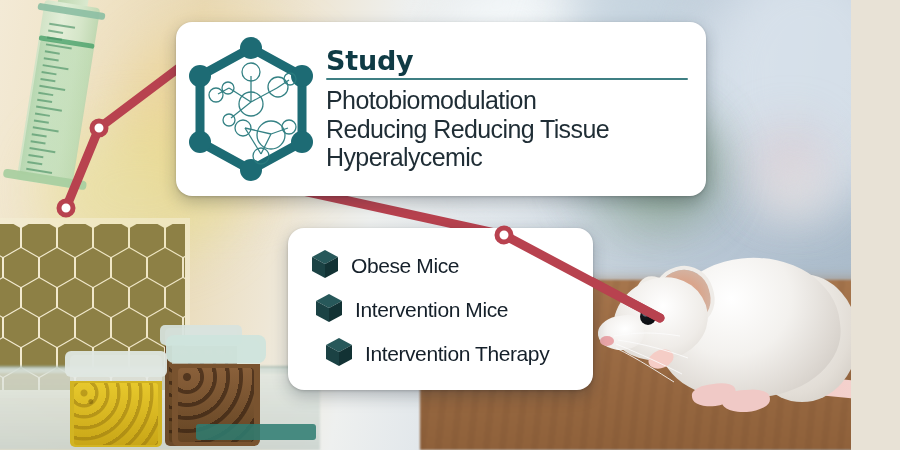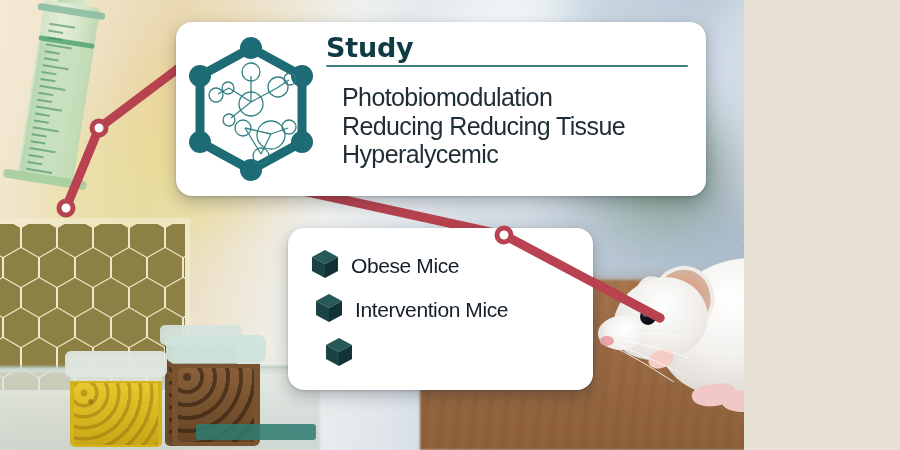--- a/index.html
+++ b/index.html
@@ -1,21 +1,21 @@
 <!DOCTYPE html>
 <html><head>
 <meta charset="utf-8">
 <style>
   html,body{margin:0;padding:0;}
   body{
     width:900px;height:450px;overflow:hidden;
     font-family:"DejaVu Sans", sans-serif;
     background:#e8e2d6;
   }
-  .stage{position:relative;width:744px;height:450px;overflow:hidden;}
+  .stage{position:relative;width:851px;height:450px;overflow:hidden;}
 
   
   .bg{position:absolute;inset:0;}
   .bg-base{
     position:absolute;inset:0;
     background:
       linear-gradient(100deg,
         #f3ead6 0%, #efe2c4 12%, #e9d9b4 22%,
         #eee6d4 34%, #eef0ef 44%,
         #dfe5ea 56%, #c9d4de 68%,
@@ -160,21 +160,21 @@
   .hexlogo{width:150px;height:100%;display:flex;align-items:center;justify-content:center;flex:0 0 150px;}
   .study-text{flex:1;padding-right:18px;}
   .study-title{
     font-family:"DejaVu Sans", sans-serif;
     font-weight:bold;font-size:27px;color:#0f3b45;letter-spacing:-.2px;
     margin:0 0 2px 0;line-height:1.1;
   }
   .study-rule{height:2px;background:#3f7f83;margin:2px 0 6px 0;border-radius:1px;}
   .study-sub{
     font-family:"Liberation Sans", sans-serif;
-    font-size:25px;line-height:1.14;color:#1f2d35;letter-spacing:-.6px;margin:16px;
+    font-size:25px;line-height:1.14;color:#1f2d35;letter-spacing:-.6px;margin:0;
     font-weight:400;
   }
 
   .list-inner{padding:16px 14px 14px 22px;height:100%;box-sizing:border-box;display:flex;flex-direction:column;justify-content:space-around;}
   .list-row{display:flex;align-items:center;gap:11px;}
   .list-row.r2{padding-left:4px;}
   .list-row.r3{padding-left:14px;}
   .list-label{
     font-family:"Liberation Sans", sans-serif;
     font-size:21px;color:#15202a;letter-spacing:-.4px;white-space:nowrap;
@@ -407,20 +407,21 @@
         <span class="list-label">Intervention Mice</span>
       </div>
       <div class="list-row r3">
         <span class="cube">
           <svg width="30" height="32" viewBox="0 0 30 32">
             <polygon points="15,2 28,9 15,16 2,9" fill="#27585a"></polygon>
             <polygon points="2,9 15,16 15,30 2,23" fill="#1b4244"></polygon>
             <polygon points="28,9 28,23 15,30 15,16" fill="#123234"></polygon>
           </svg>
         </span>
+        <span class="list-label">Intervention Therapy</span>
       </div>
     </div>
   </div>
 
   <svg class="connector" width="900" height="450">
     <g fill="none" stroke="#b8424f" stroke-width="9" stroke-linecap="round" stroke-linejoin="round">
       <path d="M504 235 L660 318"></path>
     </g>
     <circle cx="504" cy="235" r="7" fill="#ffffff" stroke="#b8424f" stroke-width="5"></circle>
   </svg>

